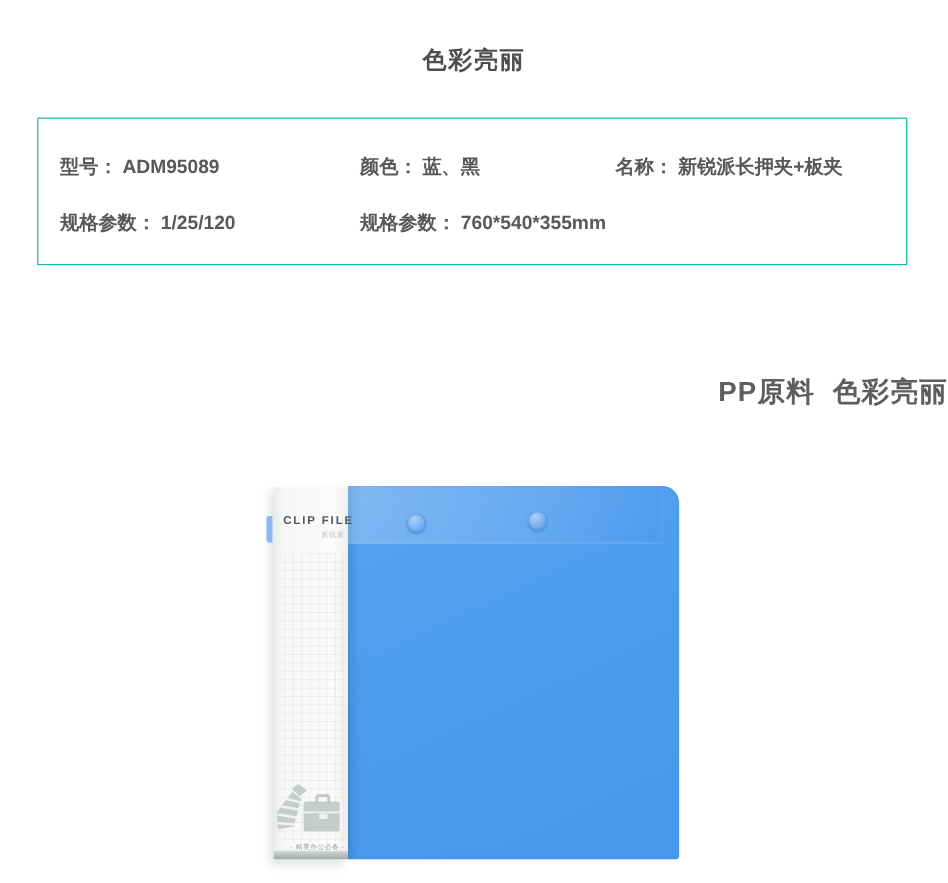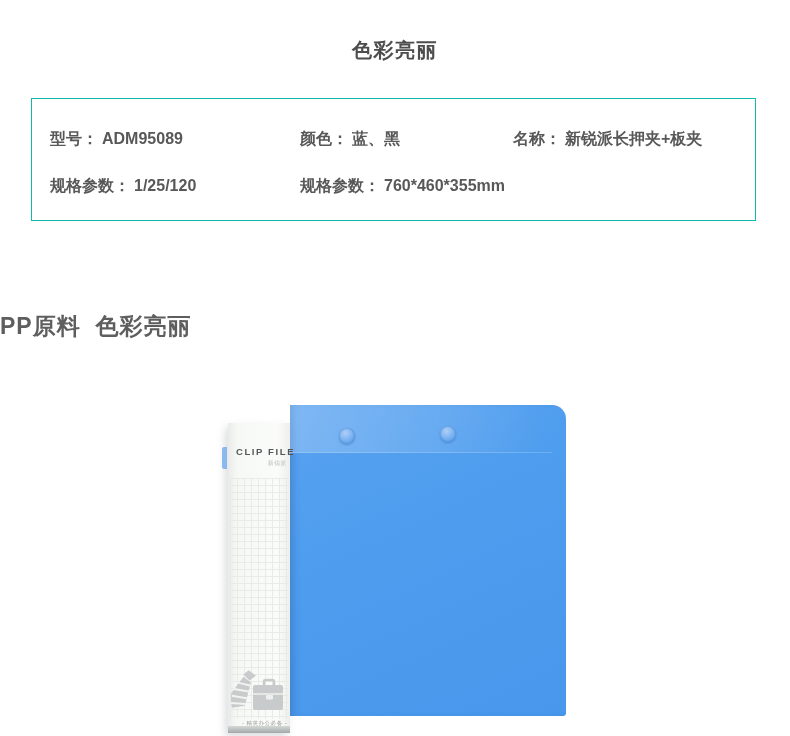--- a/index.html
+++ b/index.html
@@ -22,21 +22,21 @@
   .spec-grid{
     display:grid;grid-template-columns:250px 213px 1fr;grid-auto-rows:47px;
     align-items:center;padding:17px 0 0 18px;
     font-size:16px;font-weight:700;color:#585858;
   }
   .spec-cell{white-space:nowrap;}
   .spec-label{margin-right:4px;}
   
   .feature-title{
     position:absolute;top:311px;left:0;right:0;
-    text-align:left;font-size:23px;font-weight:700;color:#5e5e5e;
+    text-align:right;font-size:23px;font-weight:700;color:#5e5e5e;
     letter-spacing:1px;white-space:pre;
   }
   
   .figure{position:absolute;left:222px;top:403px;width:344px;height:313px;}
   .file-body{
     position:absolute;left:68px;top:2px;width:276px;height:311px;
     background:linear-gradient(155deg,#58a2f0 0%,var(--blue-body,#4d9cee) 45%,#4897ec 100%);
     border-radius:0 14px 3px 0;
     box-shadow:inset 7px 0 9px -5px rgba(25,70,135,.30);
   }
@@ -46,21 +46,21 @@
     border-bottom:1px solid rgba(255,255,255,.18);
   }
   .rivet{
     position:absolute;width:16px;height:16px;border-radius:50%;
     background:radial-gradient(circle at 40% 32%,#aecff7 0%,#7fb5f3 45%,#5fa4ea 72%,#71aef0 100%);
     box-shadow:0 1px 2px rgba(35,85,160,.40),inset 0 0 0 1px rgba(85,135,200,.45);
   }
   .rivet.r1{left:117px;top:25px;}
   .rivet.r2{left:218px;top:23px;}
   .spine{
-    position:absolute;left:6px;top:20px;width:62px;height:310px;
+    position:absolute;left:6px;top:3px;width:62px;height:310px;
     background:linear-gradient(to right,#e8ebe9 0%,#f6f8f5 14%,#fbfcfa 80%,#edefec 100%);
     box-shadow:-3px 4px 8px rgba(125,135,140,.28);
   }
   .spine-tab{
     position:absolute;left:-6px;top:24px;width:5px;height:22px;
     background:#79aeef;border-radius:2px 0 0 2px;opacity:.85;
   }
   .spine-brand{
     position:absolute;top:23px;left:8px;right:1px;text-align:center;
     font-size:9.5px;font-weight:700;letter-spacing:1.6px;color:#53575a;
@@ -102,21 +102,21 @@
     <div class="spec-cell">
       <span class="spec-label">颜色：</span><span class="spec-value">蓝、黑</span>
     </div>
     <div class="spec-cell">
       <span class="spec-label">名称：</span><span class="spec-value">新锐派长押夹+板夹</span>
     </div>
     <div class="spec-cell">
       <span class="spec-label">规格参数：</span><span class="spec-value">1/25/120</span>
     </div>
     <div class="spec-cell">
-      <span class="spec-label">规格参数：</span><span class="spec-value">760*460*355mm</span>
+      <span class="spec-label">规格参数：</span><span class="spec-value">760*540*355mm</span>
     </div>
   </div>
 </div>
 
 <div class="feature-title">PP原料  色彩亮丽</div>
 
 <div class="figure">
   <div class="file-body">
     <div class="clip-plate"></div>
   </div>

